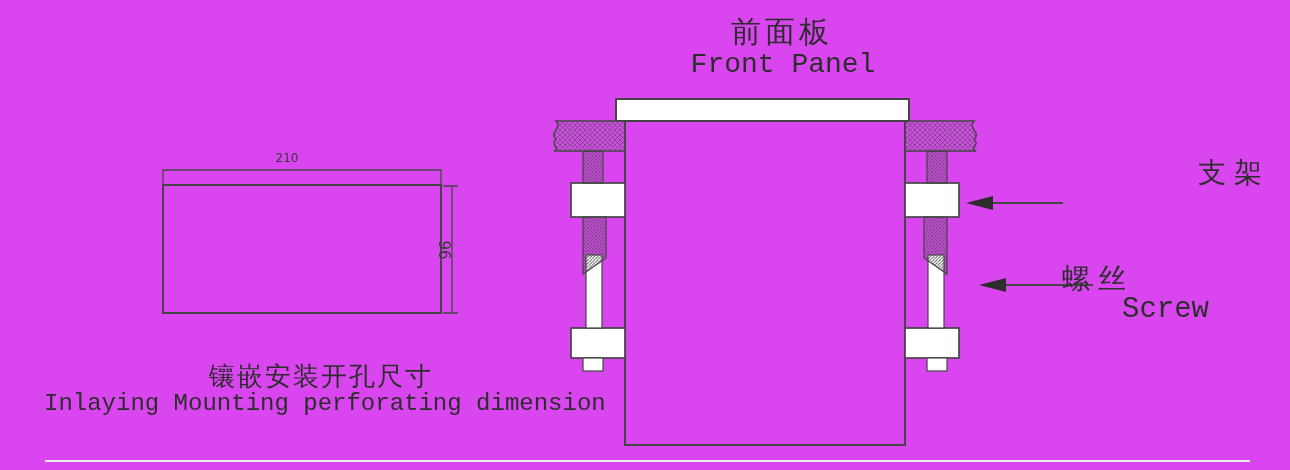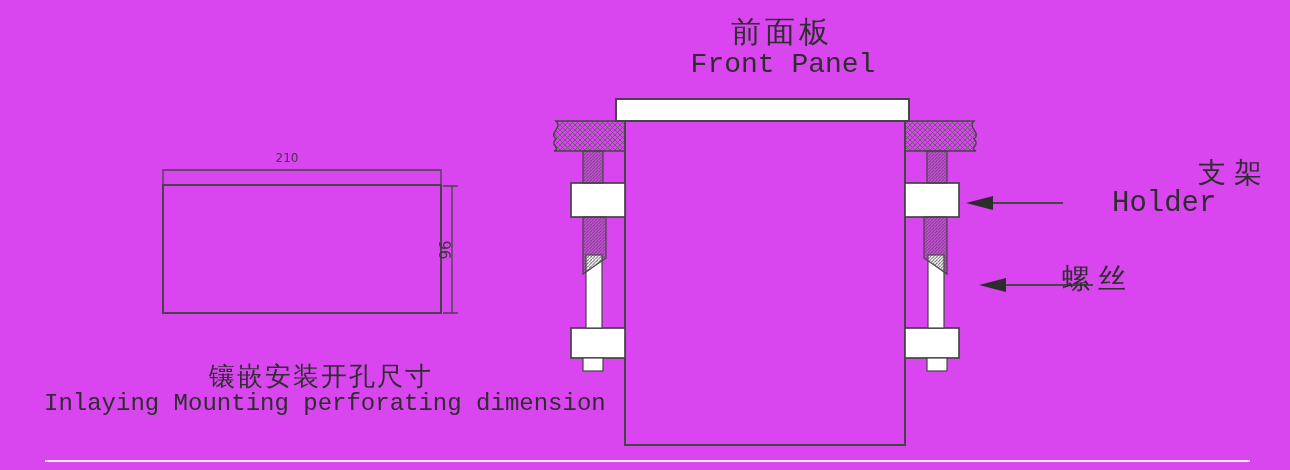--- a/index.html
+++ b/index.html
@@ -90,23 +90,23 @@
       </g>
     </g>
 
     <line x1="45" y1="461" x2="1250" y2="461" stroke="#ececec" stroke-width="2"></line>
   </svg>
 
   <div class="txt cjk title-cjk">前面板</div>
   <div class="txt mono title-en">Front Panel</div>
 
   <div class="txt cjk holder-cjk">支架</div>
-  <div class="txt mono holder-en">Holder</div>
 
   <div class="txt cjk screw-cjk">螺丝</div>
+  <div class="txt mono screw-en">Screw</div>
 
   <div class="txt dimfont dim-width">210</div>
   <div class="txt dimfont dim-height">96</div>
 
   <div class="txt mono caption-en">Inlaying Mounting perforating dimension</div>
   <div class="txt cjk caption-cjk">镶嵌安装开孔尺寸</div>
 
 </div>
 
 </body></html>

